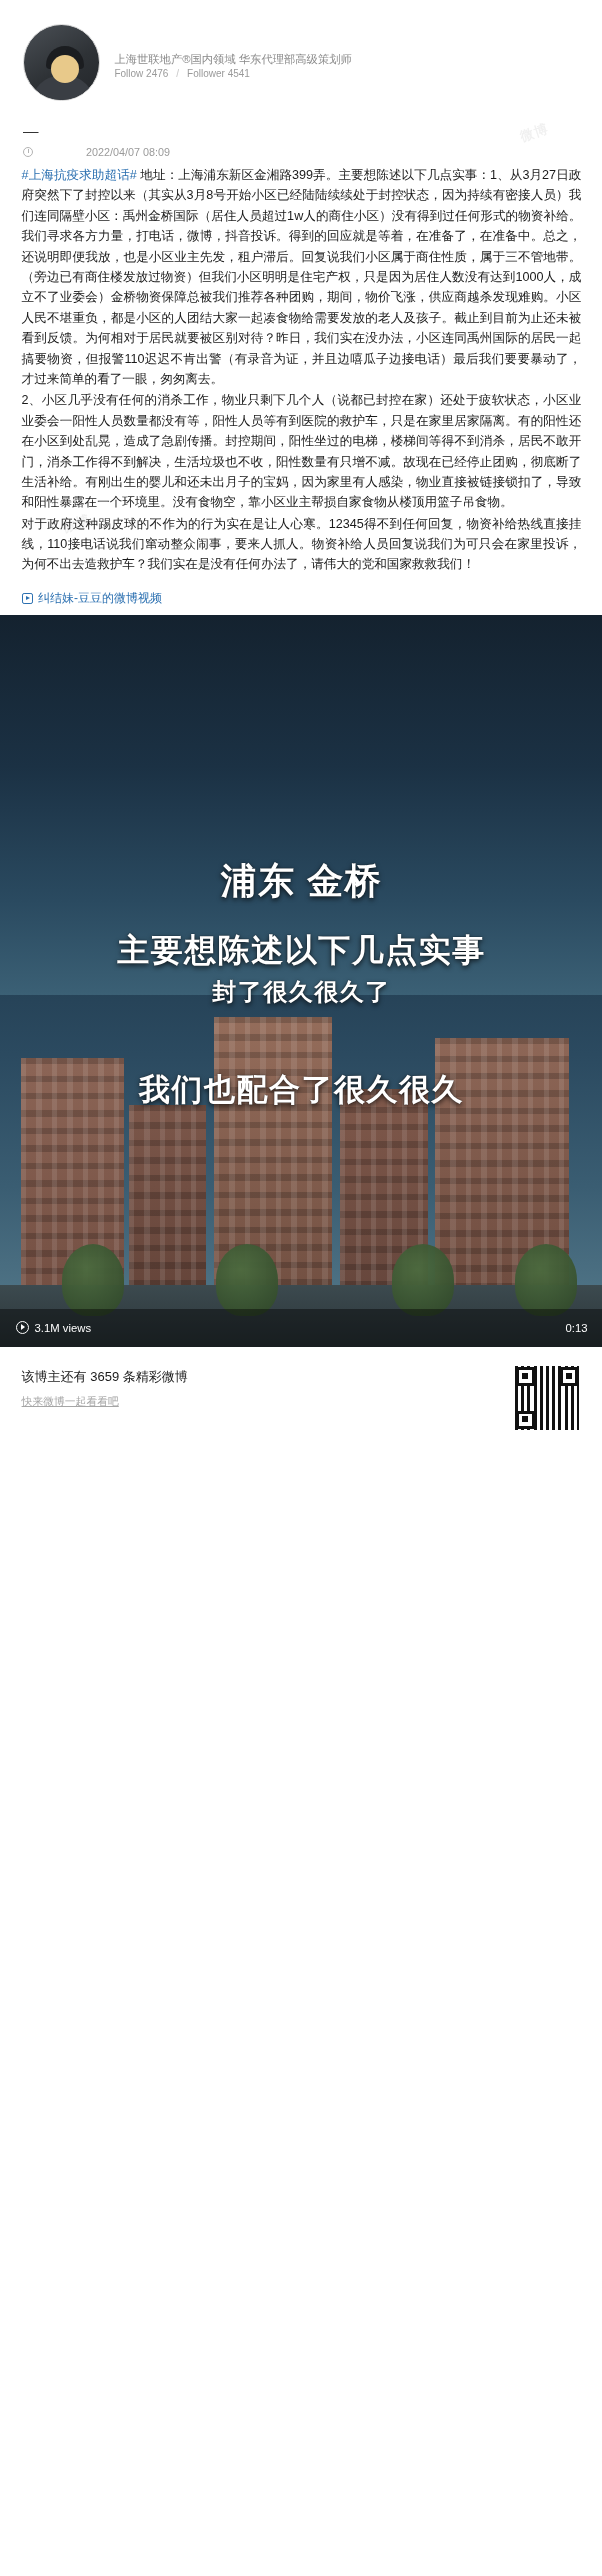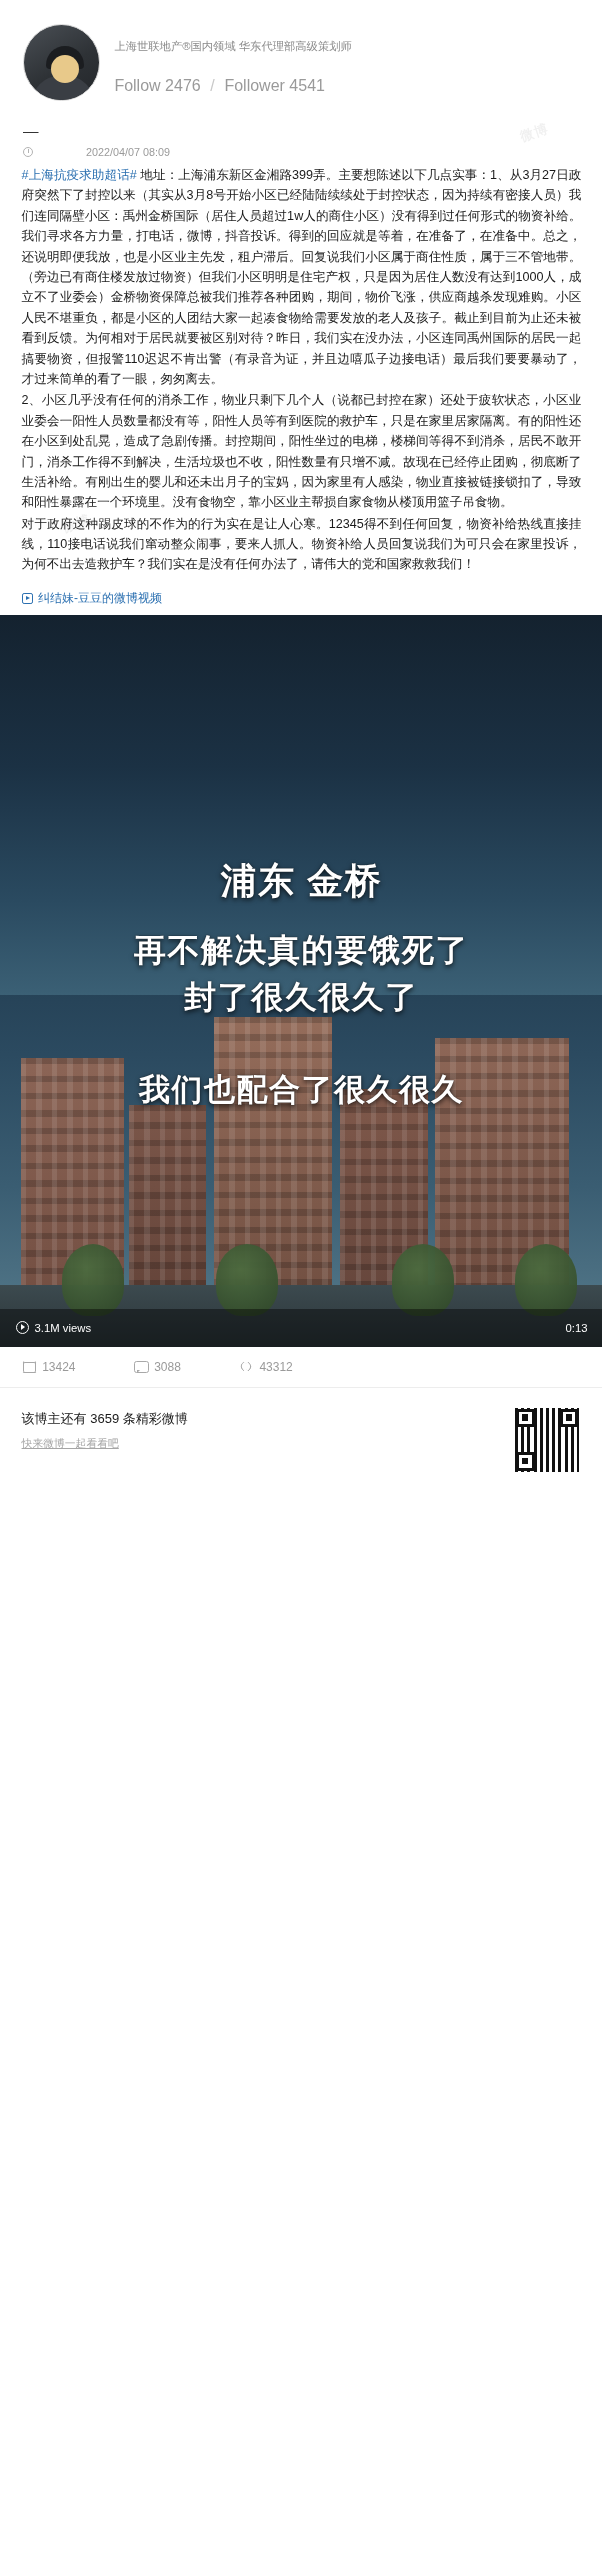--- a/index.html
+++ b/index.html
@@ -65,28 +65,28 @@
     min-width: 0;
   }
   .account-name {
     font-size: 24px;
     font-weight: bold;
     color: #111111;
     letter-spacing: 0.5px;
     line-height: 1.2;
   }
   .account-desc {
-    margin-top: 12px;
+    margin-top: 25px;
     font-size: 11.3px;
     color: #8a8a8a;
     line-height: 1.5;
   }
   .follow-line {
-    margin-top: 22px;
-    font-size: 16px;
+    margin-top: 0;
+    font-size: 10px;
     color: #9a9a9a;
   }
   .follow-line .sep { margin: 0 5.2px; color: #c9c9c9; }
 
   
   .wm {
     position: absolute;
     color: rgba(0,0,0,0.06);
     font-size: 13.4px;
     transform: rotate(-18deg);
@@ -212,21 +212,21 @@
     position: absolute;
     left: 0; right: 0;
     text-align: center;
     color: #ffffff;
     font-weight: bold;
     text-shadow: 0 2.1px 5.2px rgba(0,0,0,0.75), 0 0 1px rgba(0,0,0,0.9);
     letter-spacing: 1.5px;
   }
   .vc-title { top: 242px; font-size: 36px; }
   .vc-l1 { top: 314px; font-size: 32px; }
-  .vc-l2 { top: 361px; font-size: 32px; }
+  .vc-l2 { top: 361px; font-size: 24px; }
   .vc-l3 { top: 407px; font-size: 31px; margin-top: 47px; }
 
   .vid-footer {
     position: absolute;
     left: 0; right: 0; bottom: 0;
     height: 38px;
     background: rgba(0,0,0,0.42);
     display: flex;
     align-items: center;
     justify-content: space-between;
@@ -448,49 +448,33 @@
     <div class="bldg b5">
         <div class="win"></div>
       </div>
     <div class="ground"></div>
     <div class="tree" style="left: 62px;"></div>
     <div class="tree" style="left: 216px;"></div>
     <div class="tree" style="left: 392px;"></div>
     <div class="tree" style="left: 515px;"></div>
 
     <div class="vid-caption vc-title">浦东 金桥</div>
-    <div class="vid-caption vc-l1">再不解决真的要饿死了</div>
+    <div class="vid-caption vc-l1">主要想陈述以下几点实事</div>
     <div class="vid-caption vc-l2">封了很久很久了</div>
     <div class="vid-caption vc-l3">我们也配合了很久很久</div>
 
     <div class="vid-footer">
       <div class="views">
         <span class="play-badge"></span>
         <span>3.1M views</span>
       </div>
       <div>0:13</div>
     </div>
   </div>
 
-  <div class="actions">
-    <div class="action">
-      <span class="ic ic-retweet"></span>
-      <span>13424</span>
-    </div>
-    <div class="action">
-      <span class="ic ic-comment"></span>
-      <span>3088</span>
-    </div>
-    <div class="action">
-      <span class="ic ic-like">
-          <i class="stem"></i>
-        </span>
-      <span>43312</span>
-    </div>
-  </div>
 
   <div class="footer">
     <div class="footer-left">
       <div class="footer-title">该博主还有 3659 条精彩微博</div>
       <div class="footer-sub">快来微博一起看看吧</div>
     </div>
     <div class="qr">
       <div class="corner tl">
           <i></i>
         </div>

